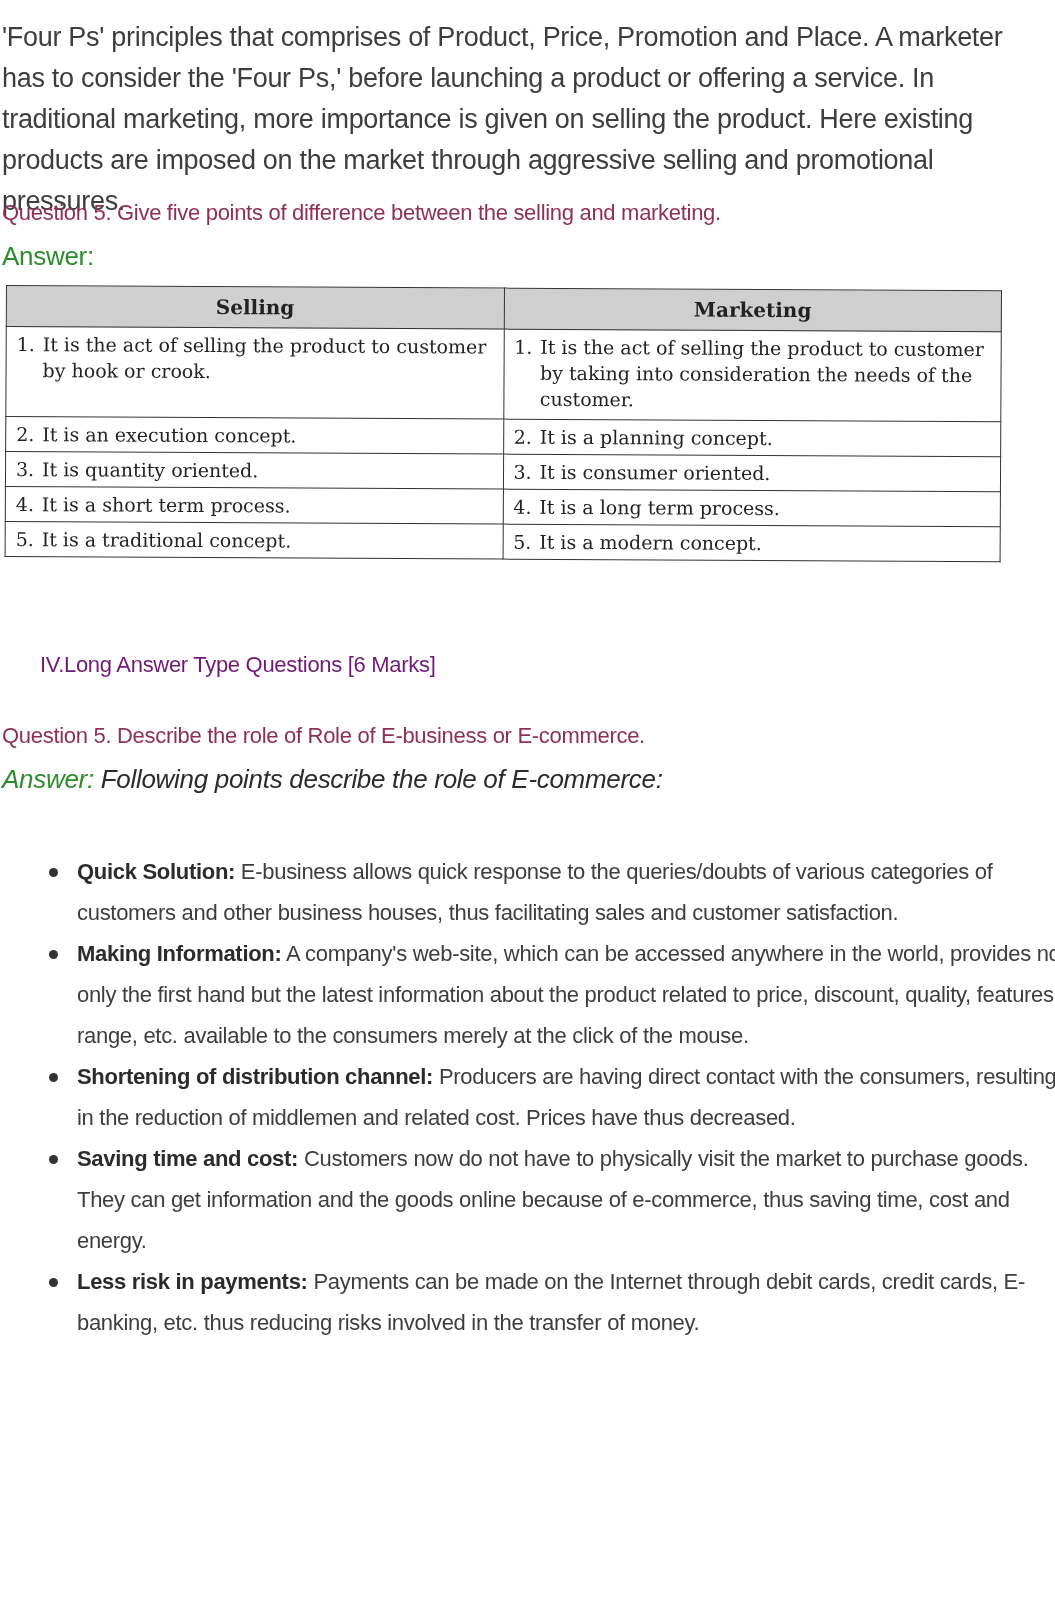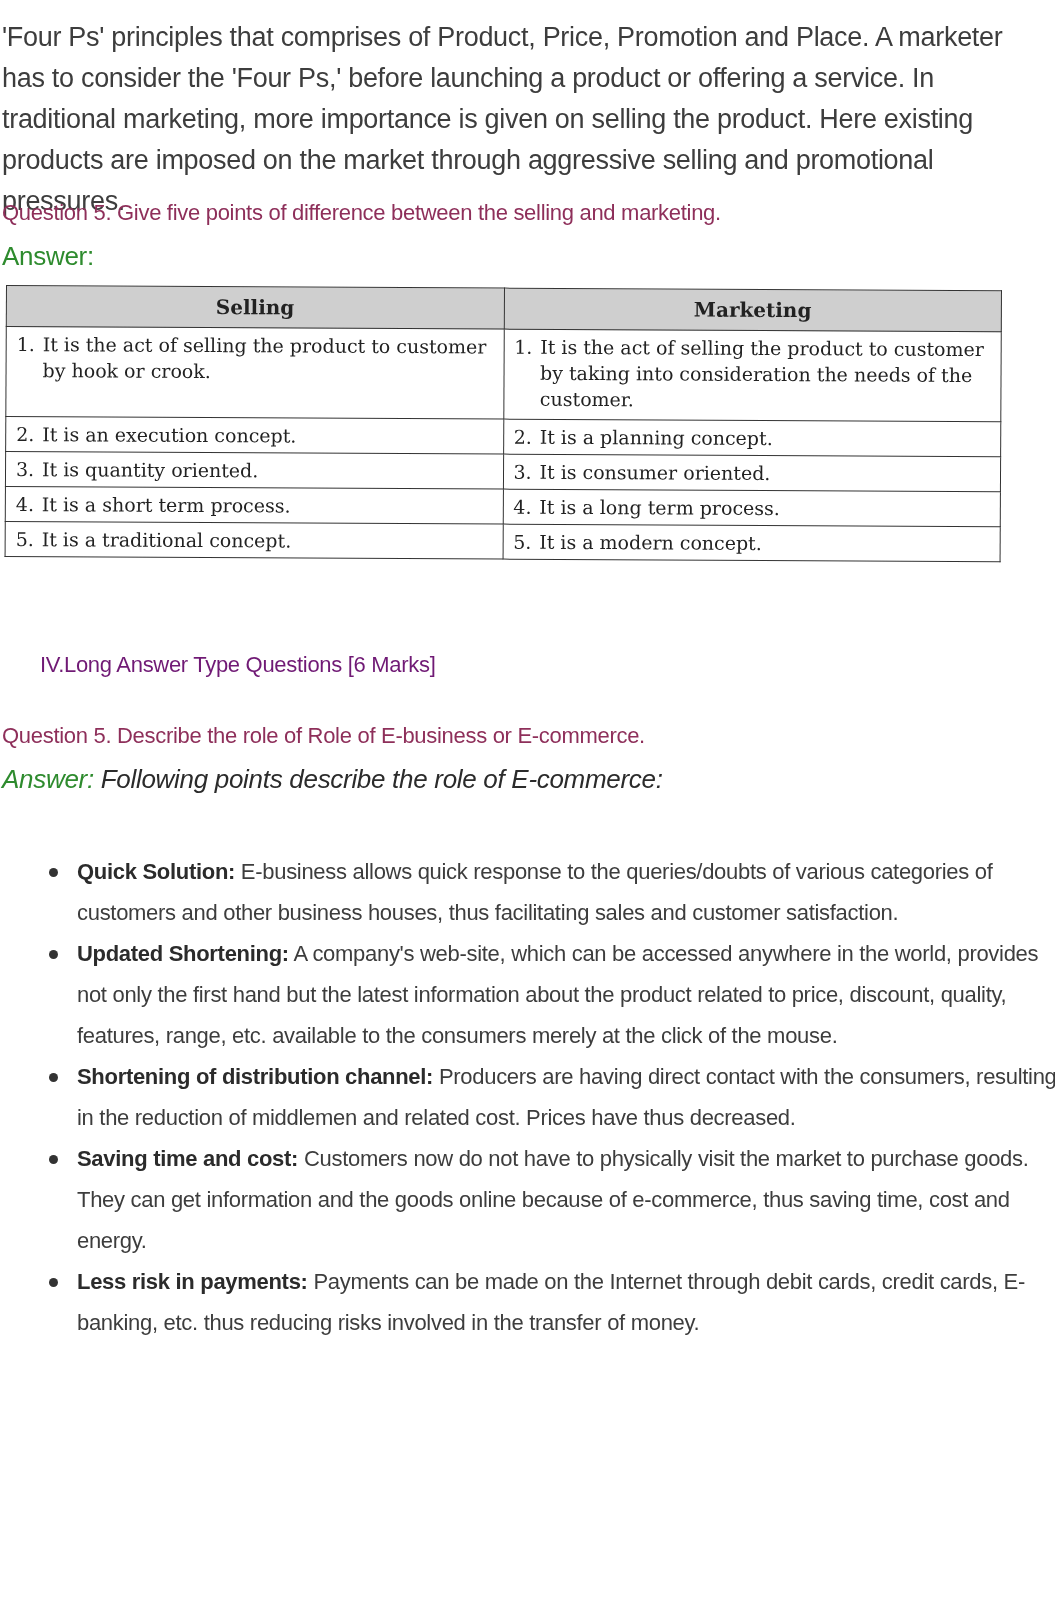--- a/index.html
+++ b/index.html
@@ -68,17 +68,17 @@
 
 <div class="section">IV.Long Answer Type Questions [6 Marks]</div>
 
 <div class="q" style="top:723px;">Question 5. Describe the role of Role of E-business or E-commerce.</div>
 <div class="ans" style="top:764px;font-style:italic;">
   <span>Answer:</span><span class="rest"> Following points describe the role of E-commerce:</span>
 </div>
 
 <ul class="list">
   <li><span class="bullet"></span><b>Quick Solution:</b><span> E-business allows quick response to the queries/doubts of various categories of customers and other business houses, thus facilitating sales and customer satisfaction.</span></li>
-  <li><span class="bullet"></span><b>Updated Shortening:</b><span> A company's web-site, which can be accessed anywhere in the world, provides not only the first hand but the latest information about the product related to price, discount, quality, features, range, etc. available to the consumers merely at the click of the mouse.</span></li>
+  <li><span class="bullet"></span><b>Making Information:</b><span> A company's web-site, which can be accessed anywhere in the world, provides not only the first hand but the latest information about the product related to price, discount, quality, features, range, etc. available to the consumers merely at the click of the mouse.</span></li>
   <li><span class="bullet"></span><b>Shortening of distribution channel:</b><span> Producers are having direct contact with the consumers, resulting in the reduction of middlemen and related cost. Prices have thus decreased.</span></li>
   <li><span class="bullet"></span><b>Saving time and cost:</b><span> Customers now do not have to physically visit the market to purchase goods. They can get information and the goods online because of e-commerce, thus saving time, cost and energy.</span></li>
   <li><span class="bullet"></span><b>Less risk in payments:</b><span> Payments can be made on the Internet through debit cards, credit cards, E-banking, etc. thus reducing risks involved in the transfer of money.</span></li>
 </ul>
 
 </body></html>

